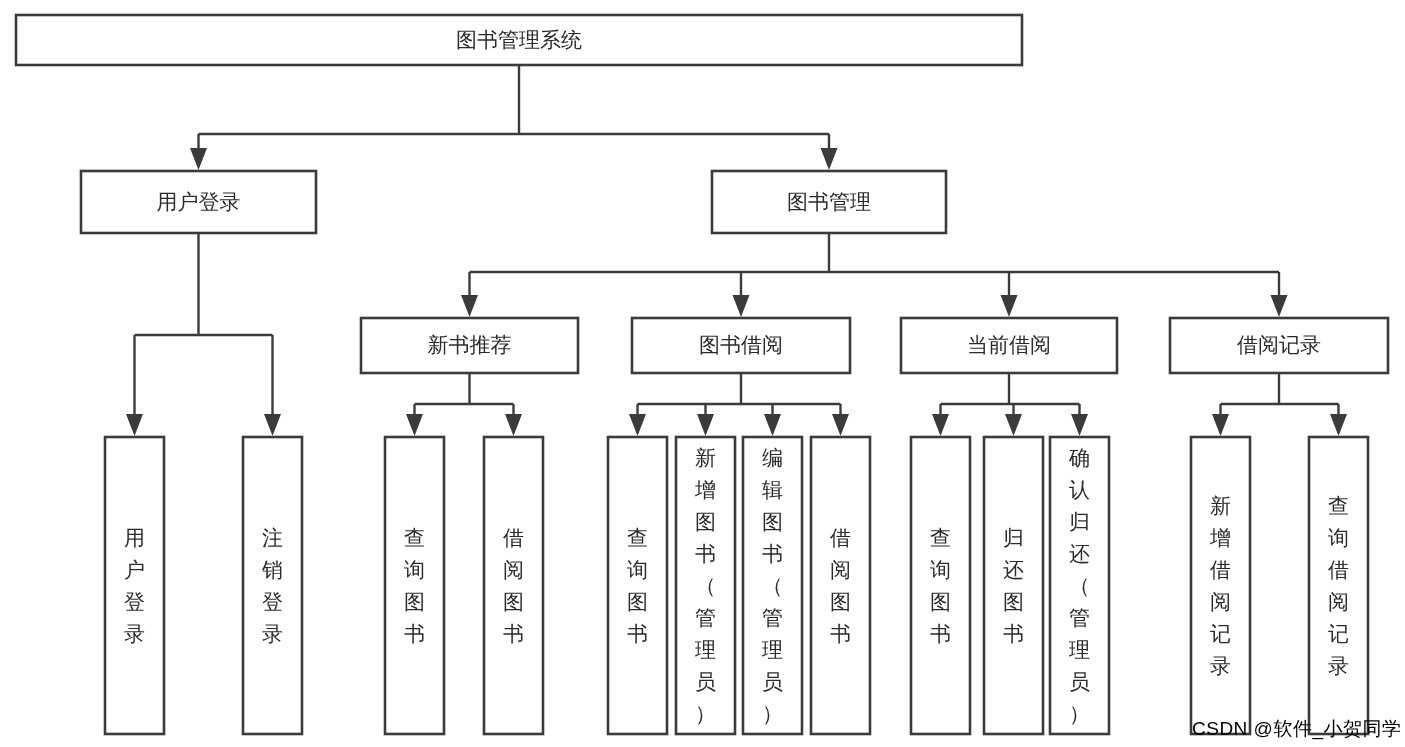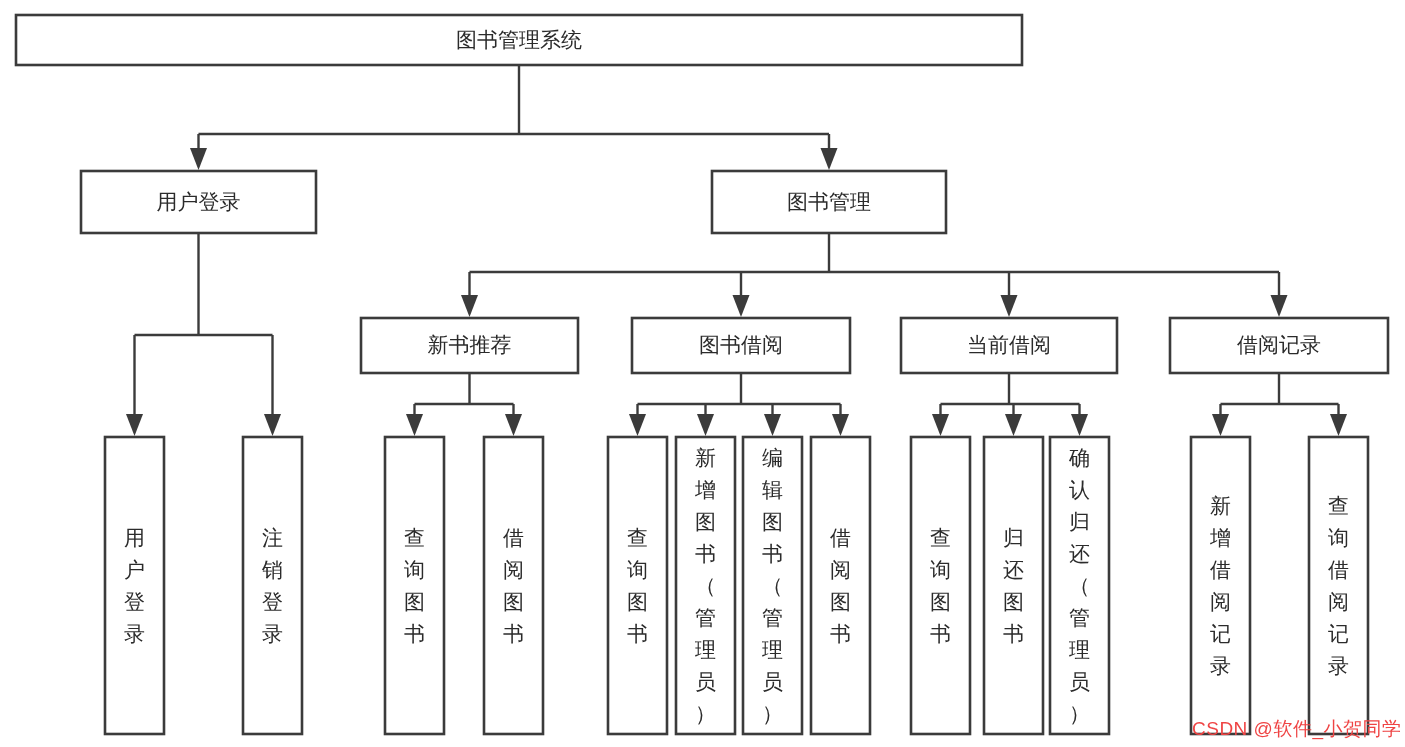--- a/index.html
+++ b/index.html
@@ -217,14 +217,14 @@
         <g>
           <rect x="1191" y="437" width="59" height="297" class="node-box"></rect>
           <text x="1220.5" class="node-label-v"><tspan x="1220.5" y="506.5">新</tspan><tspan x="1220.5" y="538.5">增</tspan><tspan x="1220.5" y="570.5">借</tspan><tspan x="1220.5" y="602.5">阅</tspan><tspan x="1220.5" y="634.5">记</tspan><tspan x="1220.5" y="666.5">录</tspan></text>
         </g>
         <g>
           <rect x="1309" y="437" width="59" height="297" class="node-box"></rect>
           <text x="1338.5" class="node-label-v"><tspan x="1338.5" y="506.5">查</tspan><tspan x="1338.5" y="538.5">询</tspan><tspan x="1338.5" y="570.5">借</tspan><tspan x="1338.5" y="602.5">阅</tspan><tspan x="1338.5" y="634.5">记</tspan><tspan x="1338.5" y="666.5">录</tspan></text>
         </g>
       </g>
   </svg>
-  <div class="watermark" style="left: 1192px; top: 716px; color: #ef4444;">CSDN @软件_小贺同学</div>
+  <div class="watermark" style="left: 1192px; top: 716px; color: #000000;">CSDN @软件_小贺同学</div>
 </div>
 
 </body></html>

